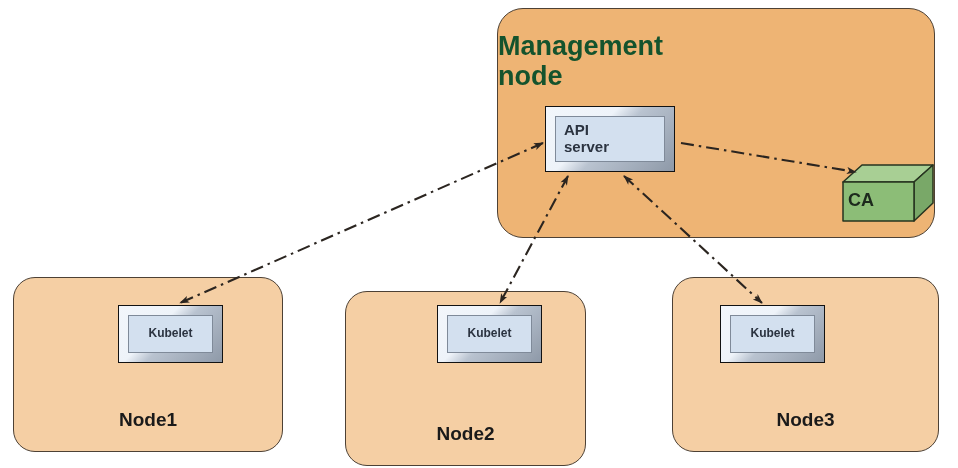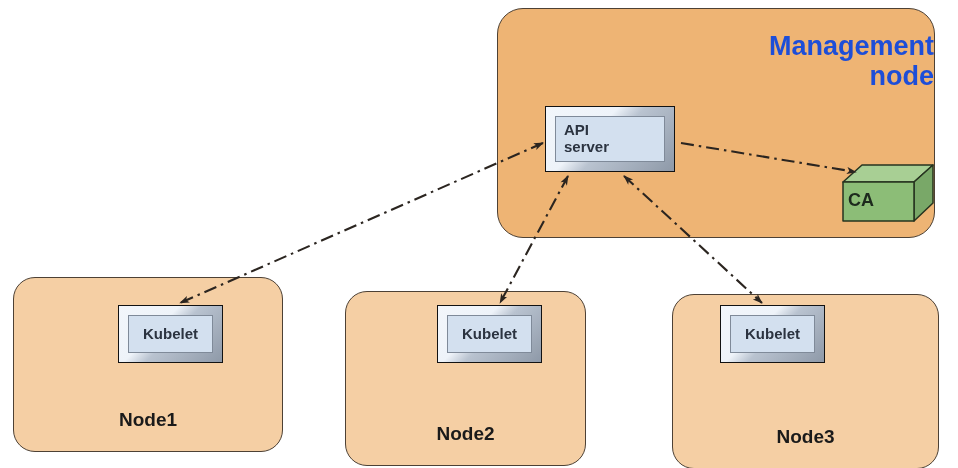--- a/index.html
+++ b/index.html
@@ -29,25 +29,25 @@
   .node-box {
     background: #f5cfa4;
     border-radius: 22px;
   }
 
   .mgmt-title {
     position: absolute;
     left: 0;
     right: 0;
     top: 22px;
-    text-align: right;
+    text-align: left;
     font-size: 27px;
     font-weight: bold;
     line-height: 1.12;
-    color: #1d4ed8;
+    color: #14532d;
     white-space: pre-line;
   }
   .node-title {
     position: absolute;
     left: 0;
     right: 0;
     bottom: 20px;
     text-align: center;
     font-size: 19px;
     font-weight: bold;
@@ -85,21 +85,21 @@
     font-size: 15px;
     font-weight: bold;
     color: #2b3340;
     line-height: 1.12;
     white-space: pre-line;
     box-sizing: border-box;
   }
   .bevel-box.kubelet .bevel-label {
     justify-content: center;
     padding-left: 0;
-    font-size: 15px;
+    font-size: 12px;
   }
 
   
   .ca-box {
     position: absolute;
     padding-left: 26px;
   }
   .ca-label {
     position: absolute;
     left: 14px;
@@ -168,21 +168,21 @@
 
   <div class="container-box node-box" style="left:345px; top:291px; width:241px; height:175px;">
     <div class="node-title">Node2</div>
   </div>
   <div class="bevel-box kubelet" style="left:437px; top:305px; width:105px; height:58px;">
     <div class="bevel-outer"></div>
     <div class="bevel-inner"></div>
     <div class="bevel-label">Kubelet</div>
   </div>
 
-  <div class="container-box node-box" style="left:672px; top:294px; width:267px; height:175px;padding-left:32px;">
+  <div class="container-box node-box" style="left:672px; top:277px; width:267px; height:175px;padding-left:32px;">
     <div class="node-title">Node3</div>
   </div>
   <div class="bevel-box kubelet" style="left:720px; top:305px; width:105px; height:58px;">
     <div class="bevel-outer"></div>
     <div class="bevel-inner"></div>
     <div class="bevel-label">Kubelet</div>
   </div>
 
   <svg id="links">
     <defs>

